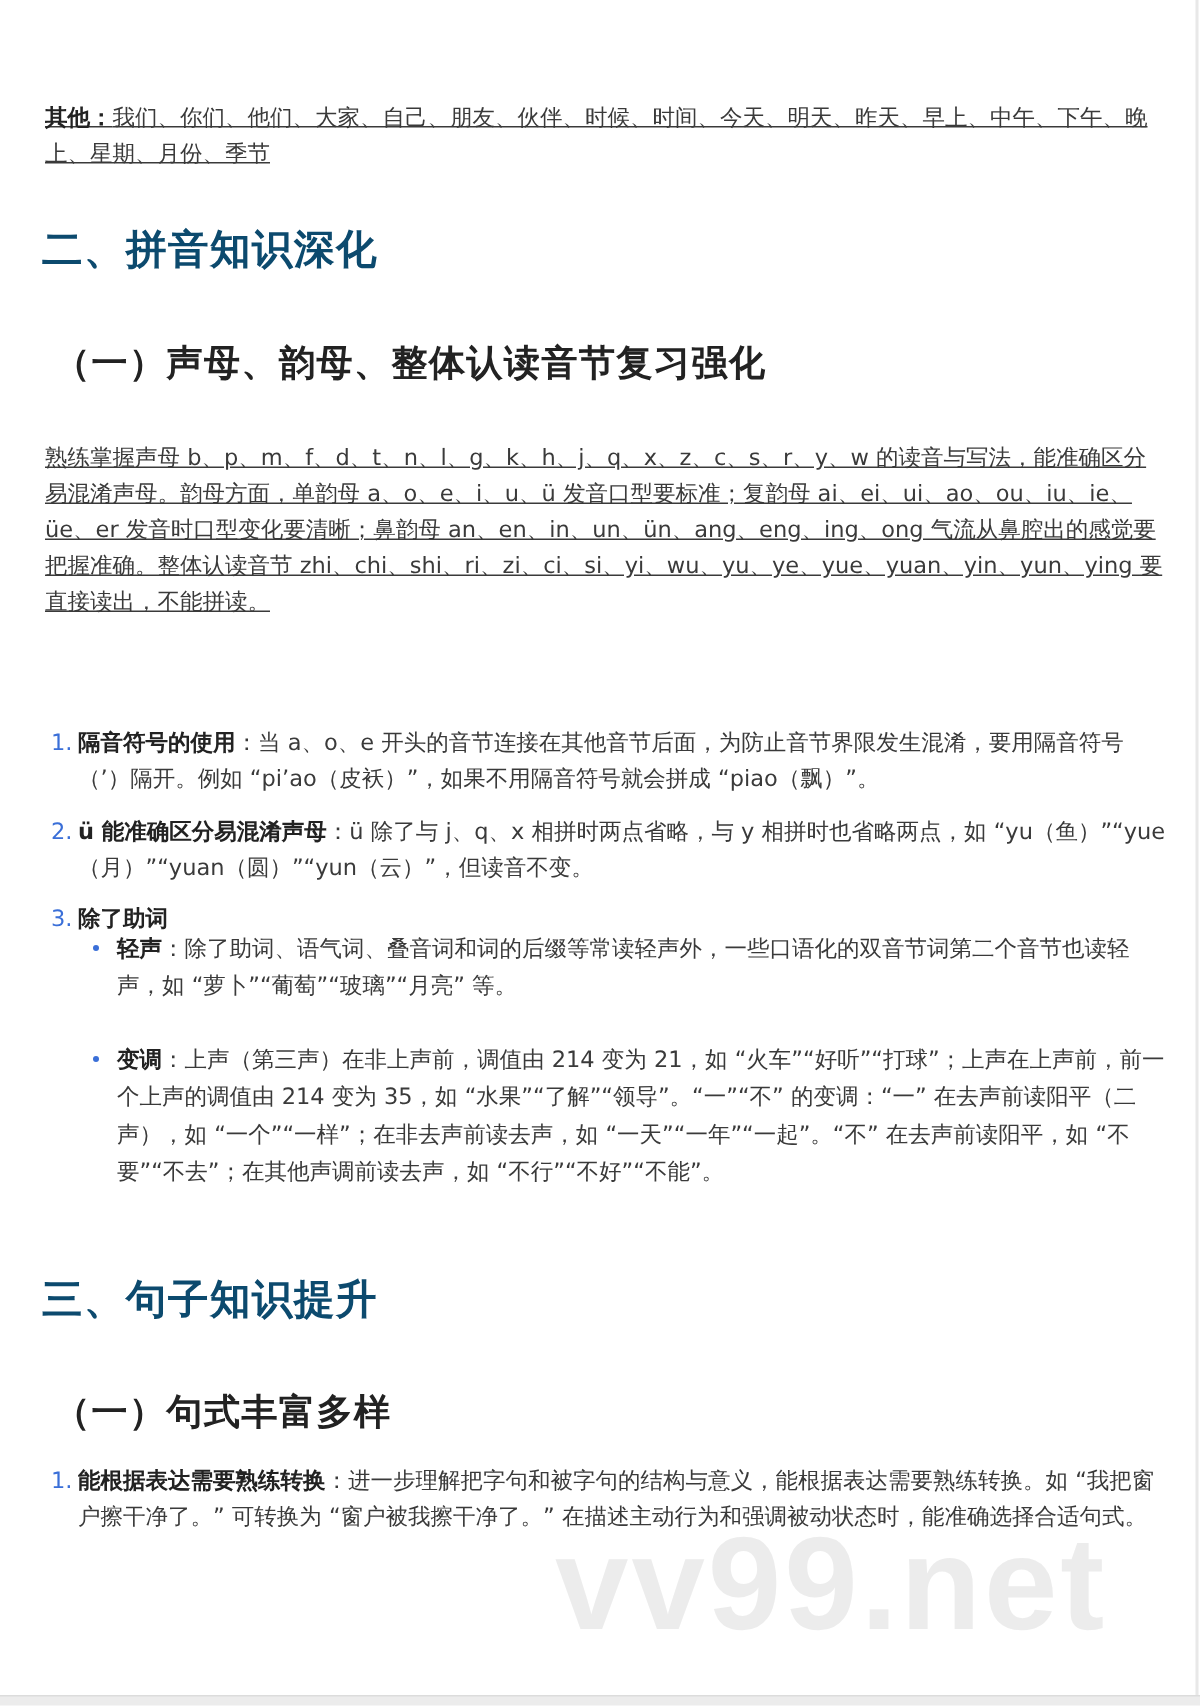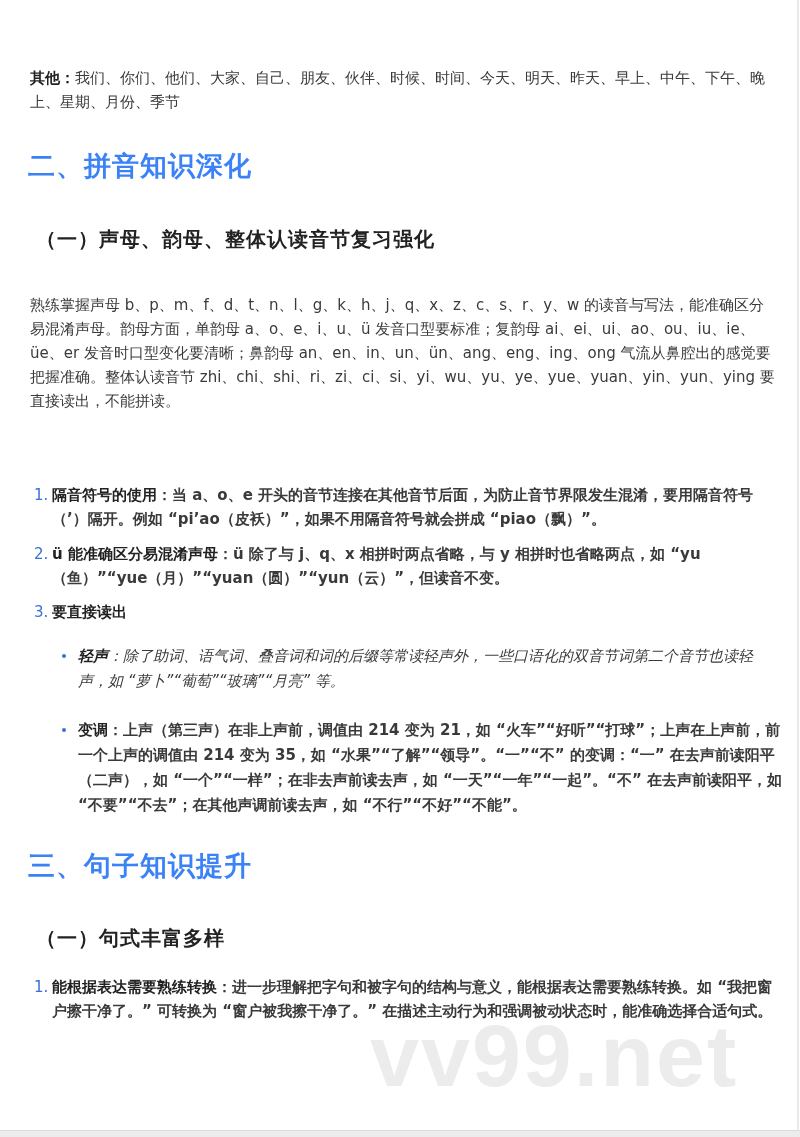--- a/index.html
+++ b/index.html
@@ -14,39 +14,39 @@
     position: absolute; left: 0; top: 0; width: 797px; height: 1130px;
     background: #ffffff;
     border-right: 2px solid #e8e8e8;
   }
   .bottom-bar {
     position: absolute; left: 0; top: 1130px; width: 800px; height: 7px;
     background: #ececec; border-top: 1px solid #dcdcdc;
   }
   .para {
     position: absolute; left: 30px; width: 745px;
-    font-size: 15px; line-height: 24px; color: #3a3a3a;
+    font-size: 15px; line-height: 24px; color: #3a3a3a; text-decoration: underline;
   }
   .para b { color: #222; font-weight: bold; }
   .h2 {
     position: absolute; left: 28px;
-    font-size: 27px; font-weight: bold; color: #3b82f6; letter-spacing: 1px;
+    font-size: 27px; font-weight: bold; color: #0c4a6e; letter-spacing: 1px;
   }
   .h3 {
     position: absolute; left: 36px;
-    font-size: 20px; font-weight: bold; color: #222; letter-spacing: 1px;
+    font-size: 24px; font-weight: bold; color: #222; letter-spacing: 1px;
   }
   .ol-item {
     position: absolute; left: 34px; width: 745px;
     font-size: 15px; line-height: 24px; color: #3a3a3a;
   }
   .ol-item .num {
     position: absolute; left: 0; top: 0; color: #3a6fd8; font-size: 15px;
   }
-  .ol-item .content { margin-left: 18px; font-weight: bold; }
+  .ol-item .content { margin-left: 18px; }
   .ol-item .content b { color: #222; }
   .ul-item {
     position: absolute; left: 62px; width: 720px;
     font-size: 15px; line-height: 25px; color: #3a3a3a;
   }
   .ul-item .bullet {
     position: absolute; left: 0; top: 10px; width: 4px; height: 4px;
     border-radius: 50%; background: #3a6fd8;
   }
   .ul-item .content { margin-left: 16px; }
@@ -78,29 +78,29 @@
     <div class="content"><b>隔音符号的使用</b><span>：当 a、o、e 开头的音节连接在其他音节后面，为防止音节界限发生混淆，要用隔音符号（’）隔开。例如 “pi’ao（皮袄）”，如果不用隔音符号就会拼成 “piao（飘）”。</span></div>
   </div>
 
   <div class="ol-item" style="top:542px;">
     <span class="num">2.</span>
     <div class="content"><b>ü 能准确区分易混淆声母</b><span>：ü 除了与 j、q、x 相拼时两点省略，与 y 相拼时也省略两点，如 “yu（鱼）”“yue（月）”“yuan（圆）”“yun（云）”，但读音不变。</span></div>
   </div>
 
   <div class="ol-item" style="top:600px;">
     <span class="num">3.</span>
-    <div class="content"><b>要直接读出</b></div>
+    <div class="content"><b>除了助词</b></div>
   </div>
 
-  <div class="ul-item" style="top:644px;font-style:italic;">
+  <div class="ul-item" style="top:620px;">
     <span class="bullet"></span>
     <div class="content"><b>轻声</b><span>：除了助词、语气词、叠音词和词的后缀等常读轻声外，一些口语化的双音节词第二个音节也读轻声，如 “萝卜”“葡萄”“玻璃”“月亮” 等。</span></div>
   </div>
 
-  <div class="ul-item" style="top:718px;font-weight:bold;">
+  <div class="ul-item" style="top:694px;">
     <span class="bullet"></span>
     <div class="content"><b>变调</b><span>：上声（第三声）在非上声前，调值由 214 变为 21，如 “火车”“好听”“打球”；上声在上声前，前一个上声的调值由 214 变为 35，如 “水果”“了解”“领导”。“一”“不” 的变调：“一” 在去声前读阳平（二声），如 “一个”“一样”；在非去声前读去声，如 “一天”“一年”“一起”。“不” 在去声前读阳平，如 “不要”“不去”；在其他声调前读去声，如 “不行”“不好”“不能”。</span></div>
   </div>
 
   <div class="h2" style="top:848px;text-align:right;">三、句子知识提升</div>
 
   <div class="h3" style="top:925px;text-align:center;">（一）句式丰富多样</div>
 
   <div class="ol-item" style="top:975px;">
     <span class="num">1.</span>

